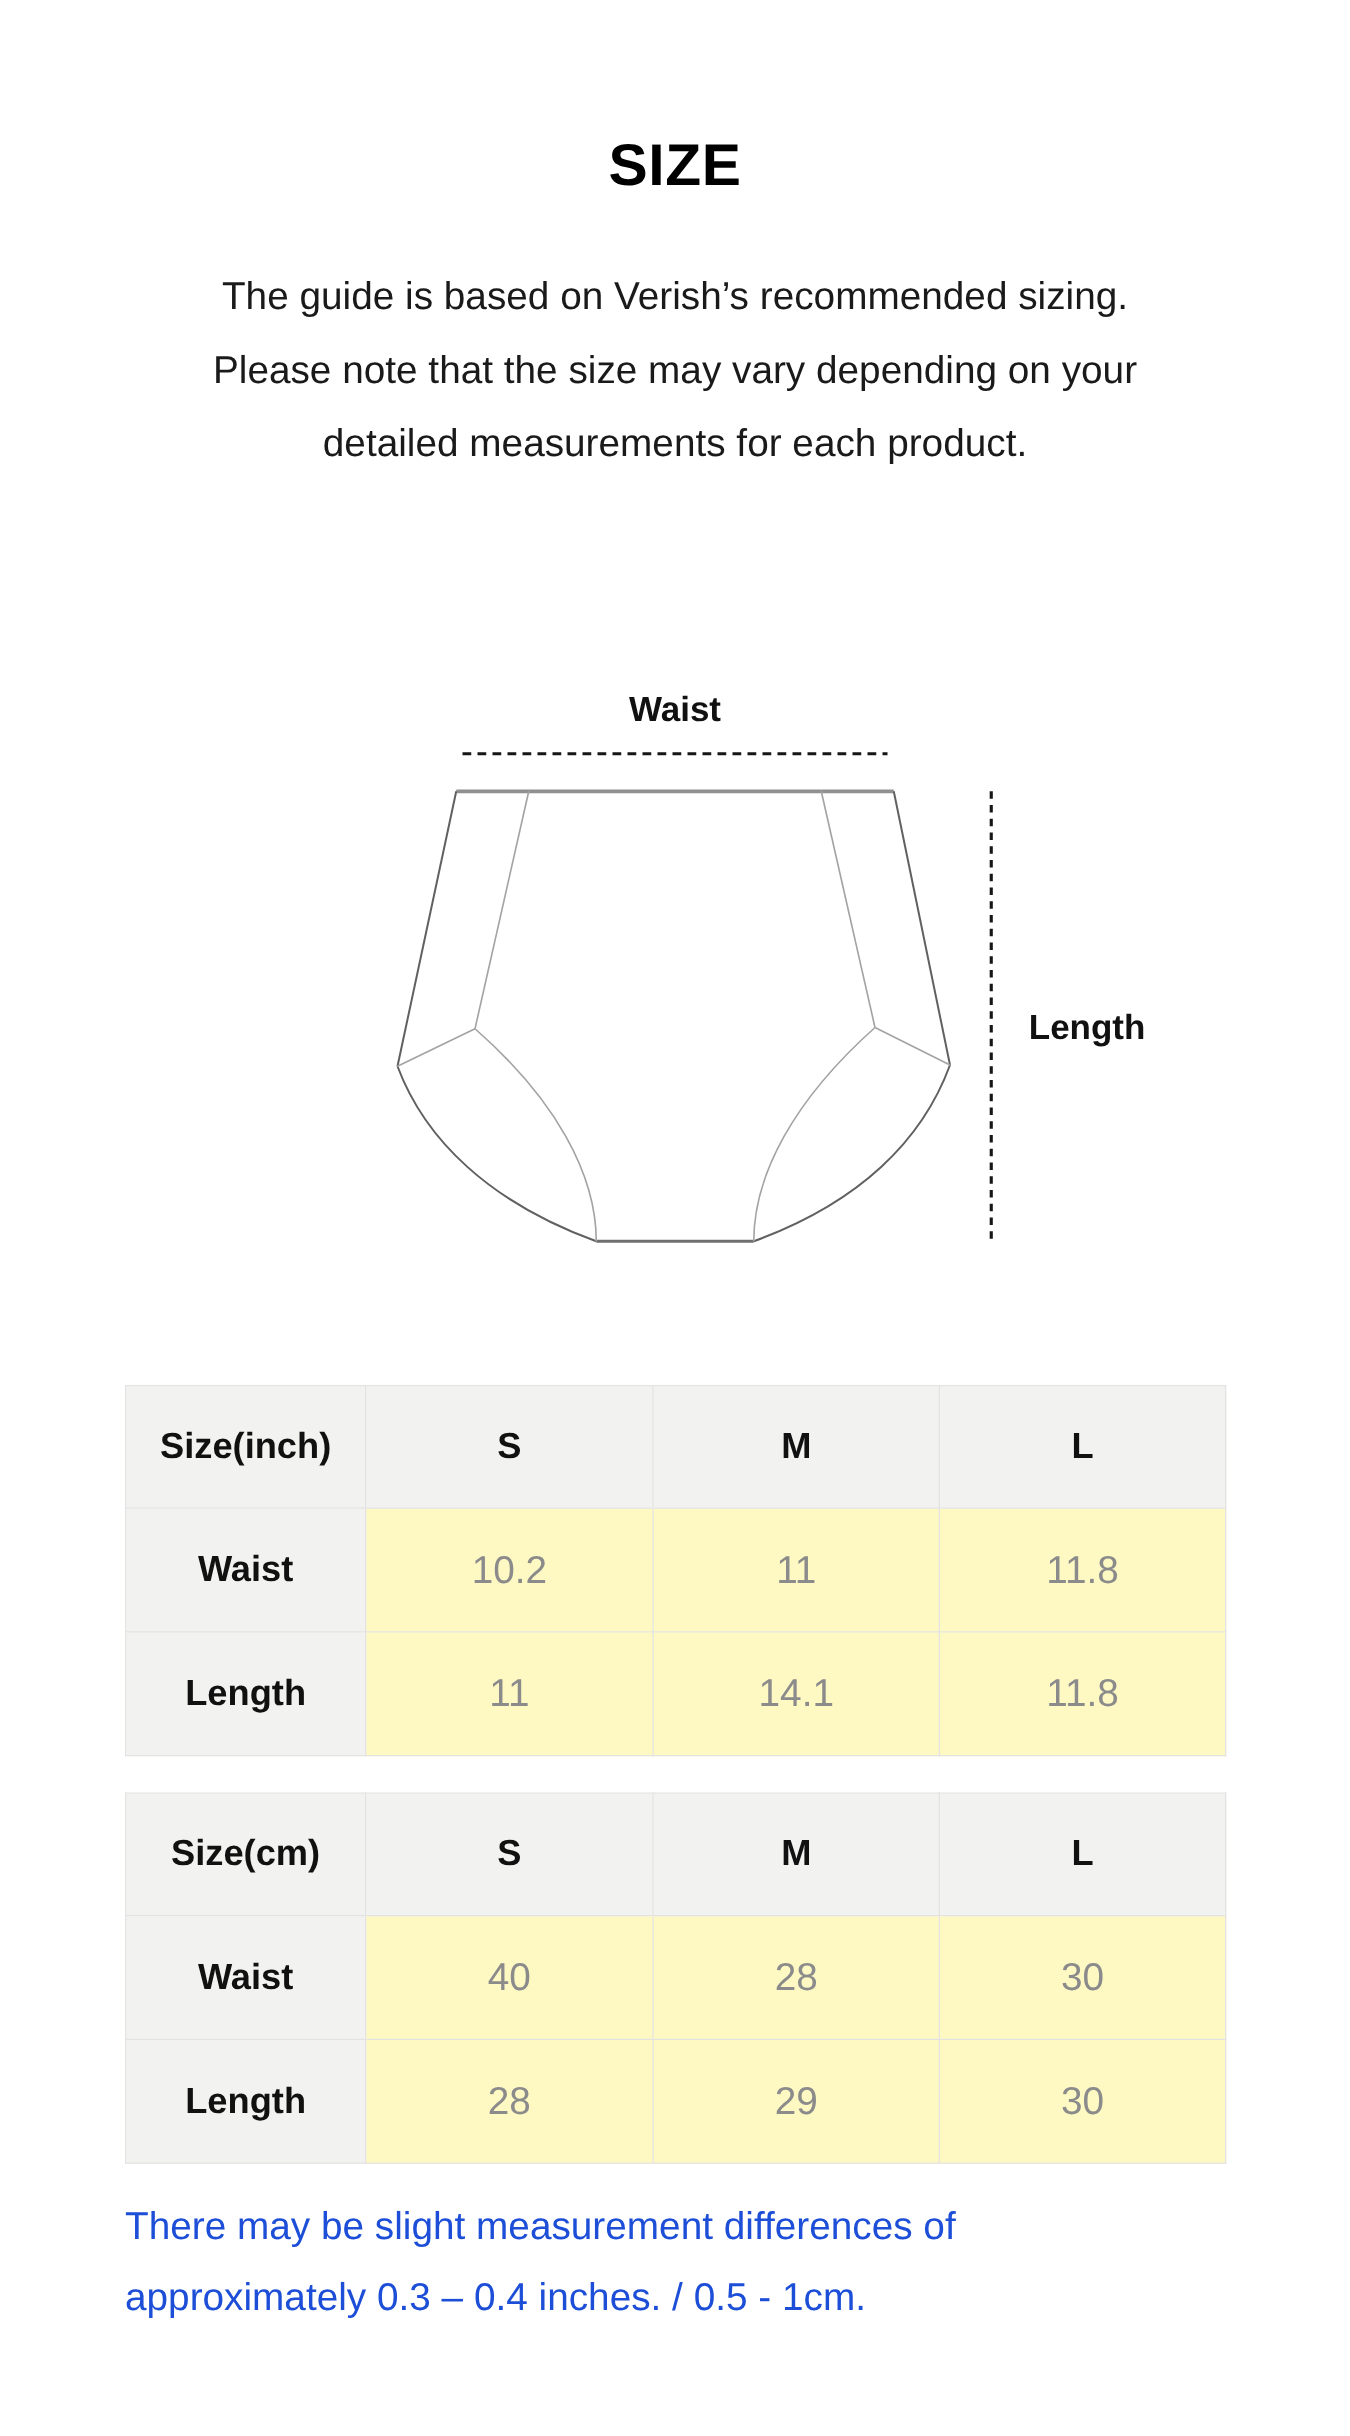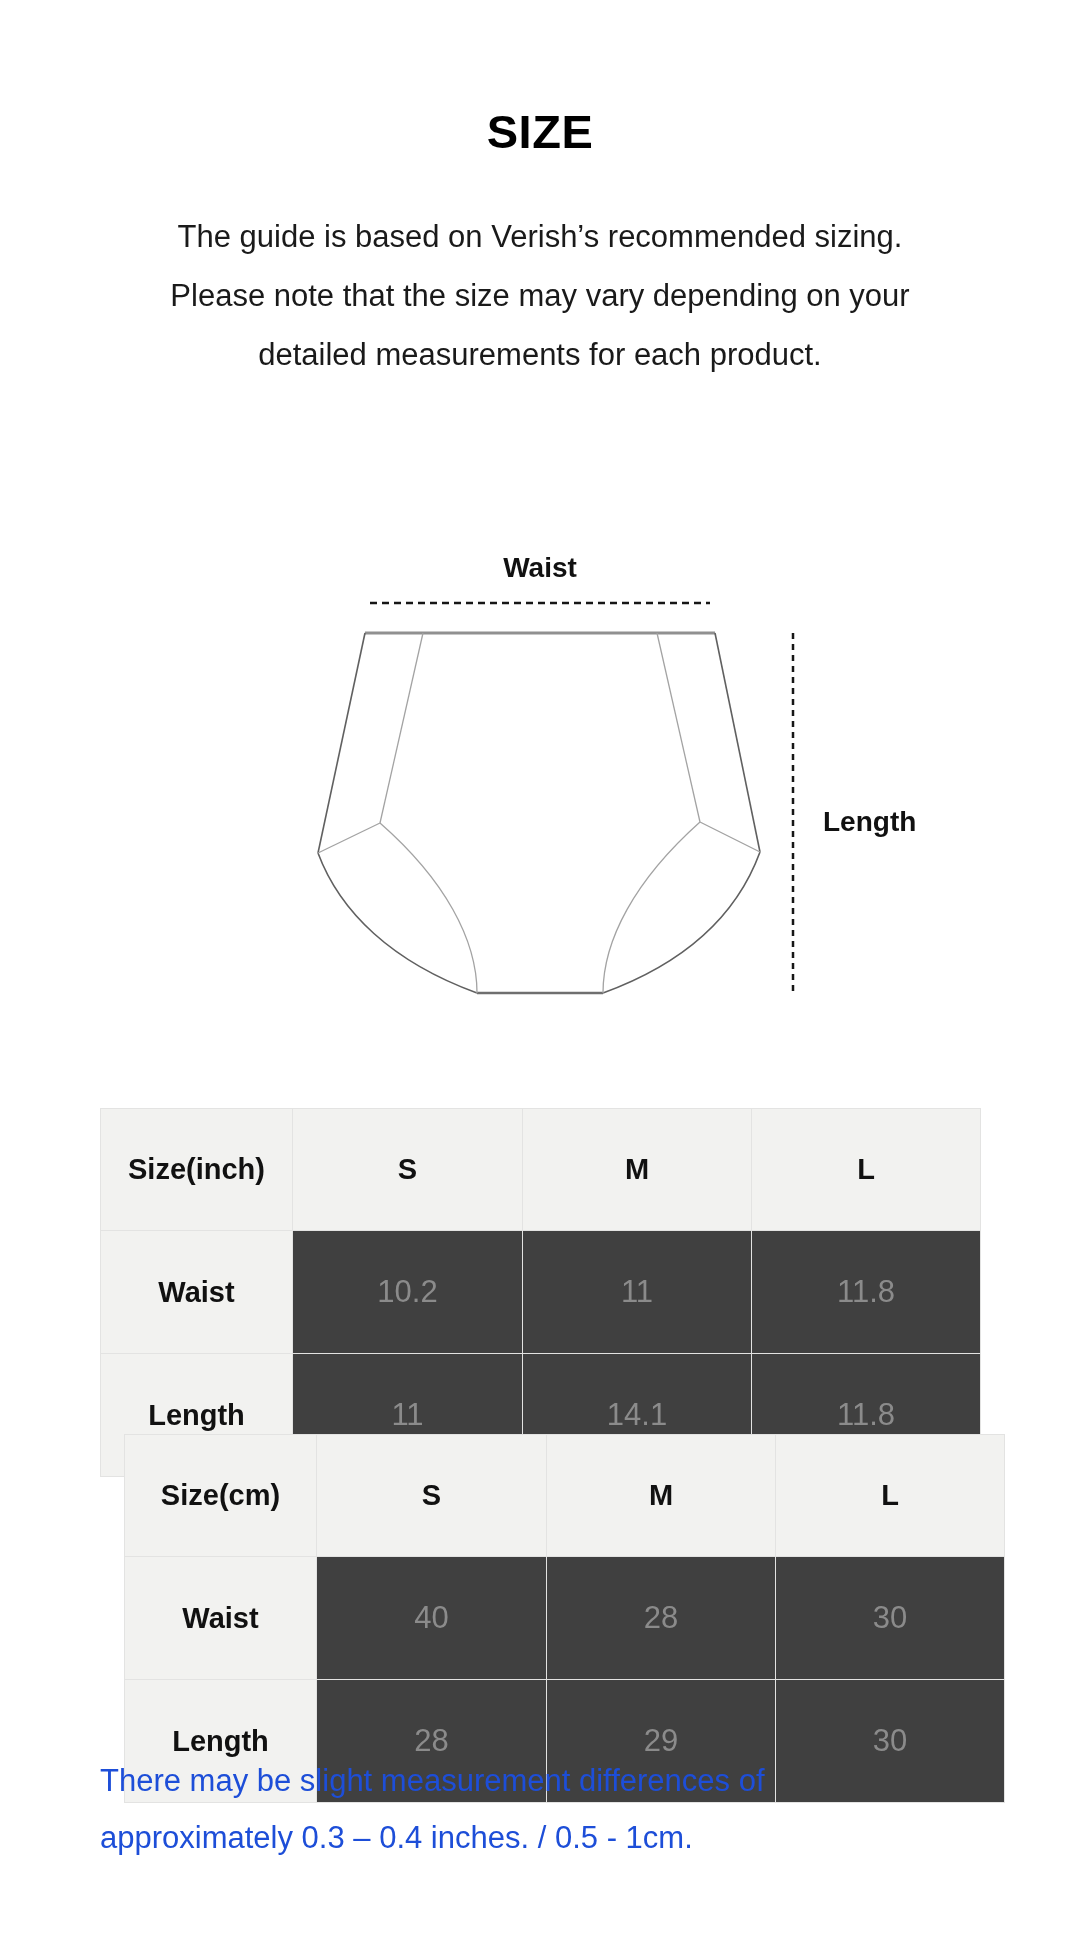--- a/index.html
+++ b/index.html
@@ -64,41 +64,41 @@
 
   
   .size-table {
     position: absolute;
     left: 100px;
     width: 880px;
     border-collapse: collapse;
     table-layout: fixed;
   }
   .table-inch { top: 1108px; }
-  .table-cm   { top: 1434px; margin-left: 24px; }
+  .table-cm   { top: 1434px; }
   .size-table col.c0 { width: 192px; }
   .size-table col.c1 { width: 230px; }
   .size-table col.c2 { width: 229px; }
   .size-table col.c3 { width: 229px; }
   .size-table th, .size-table td {
     border: 1px solid #e3e3e2;
     text-align: center;
     vertical-align: middle;
-    padding: 16px;
+    padding: 4px;
   }
   .size-table thead th { height: 89px; }
   .size-table tbody th, .size-table tbody td { height: 90px; }
   .size-table th {
     background: #f2f2f0;
     font-size: 29px;
     font-weight: 700;
     color: #111111;
   }
   .size-table td {
-    background: #404040;
+    background: #fef9c3;
     font-size: 31px;
     font-weight: 400;
     color: #8b8b8b;
   }
 
   
   .footer-note {
     position: absolute;
     top: 1752px; left: 100px;
     width: 900px;

